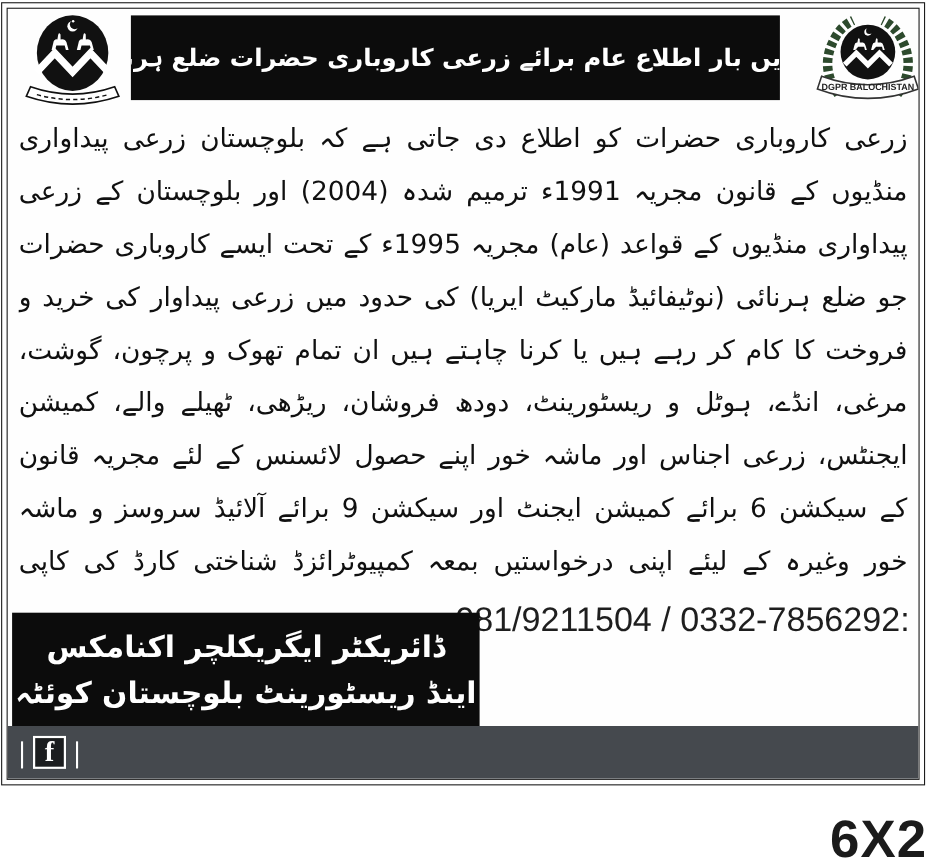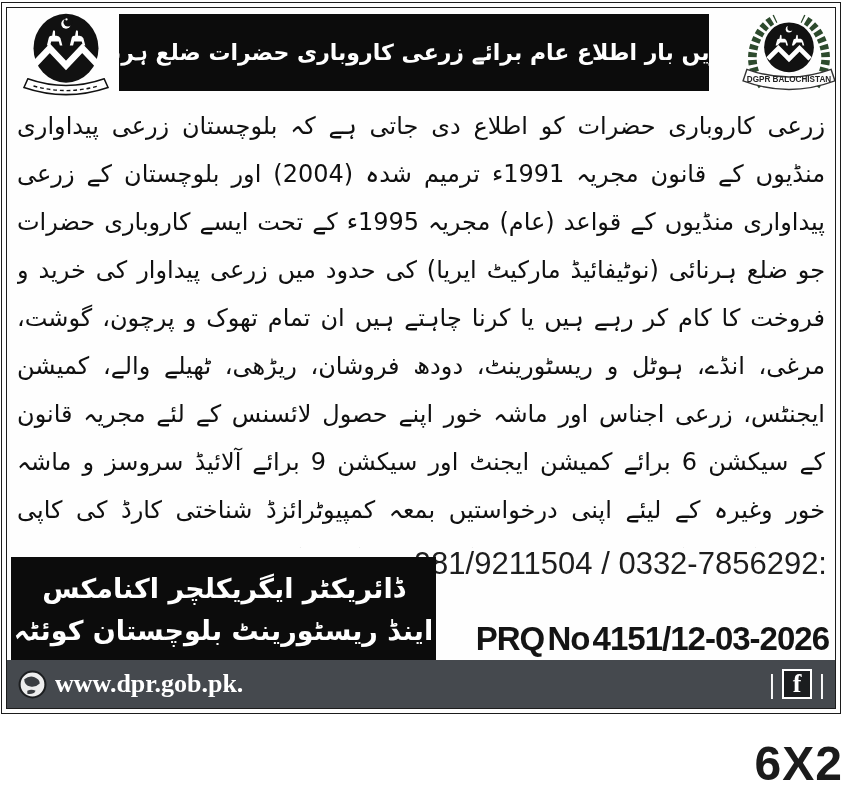--- a/index.html
+++ b/index.html
@@ -127,31 +127,22 @@
 
     <div class="notice-text">زرعی کاروباری حضرات کو اطلاع دی جاتی ہے کہ بلوچستان زرعی پیداواری منڈیوں کے قانون مجریہ 1991ء ترمیم شدہ (2004) اور بلوچستان کے زرعی پیداواری منڈیوں کے قواعد (عام) مجریہ 1995ء کے تحت ایسے کاروباری حضرات جو ضلع ہرنائی (نوٹیفائیڈ مارکیٹ ایریا) کی حدود میں زرعی پیداوار کی خرید و فروخت کا کام کر رہے ہیں یا کرنا چاہتے ہیں ان تمام تھوک و پرچون، گوشت، مرغی، انڈے، ہوٹل و ریسٹورینٹ، دودھ فروشان، ریڑھی، ٹھیلے والے، کمیشن ایجنٹس، زرعی اجناس اور ماشہ خور اپنے حصول لائسنس کے لئے مجریہ قانون کے سیکشن 6 برائے کمیشن ایجنٹ اور سیکشن 9 برائے آلائیڈ سروسز و ماشہ خور وغیرہ کے لیئے اپنی درخواستیں بمعہ کمپیوٹرائزڈ شناختی کارڈ کی کاپی جناب کیئر ٹیکر ایڈمنسٹریٹر، سیکرٹری مارکیٹ کمیٹی ضلع ہرنائی یا زیر دستخطی کے دفتر میں اس اشتہار کی اشاعت کے 20 (بیس یوم) کے اندر جمع کروائیں مزید تفصیلات کے لئے دفتر ہذا یا درج ذیل فون نمبرز پر رابطہ کیا جا سکتا ہے۔   رابطہ۔فون نمبر</div>
 
     <div class="phone-line">081/9211504 / 0332-7856292:</div>
 
     <div class="sig-box">
       <div>ڈائریکٹر ایگریکلچر اکنامکس</div>
       <div>اینڈ ریسٹورینٹ بلوچستان کوئٹہ</div>
     </div>
 
-    <div class="prq">PRQ No 4151/12-03-2026</div>
 
     <div class="footer-bar">
-      <div class="f-item">
-        <svg width="31" height="31" viewBox="0 0 30 30">
-          <circle cx="15" cy="15" r="12.5" fill="#ededed" stroke="#1c1e20" stroke-width="2"></circle>
-          <path d="M7 10 q5 -4 10 -2 q5 2 5 6 q-4 4 -9 3 q-6 -1 -6 -7" fill="#3a3d41"></path>
-          <path d="M10 21 q4 -2 8 0 q-2 4 -8 3 z" fill="#3a3d41"></path>
-        </svg>
-        <span>www.dpr.gob.pk.</span>
-      </div>
       <div class="f-item">
         <span class="f-sep">|</span>
         <span class="fb-box">f</span>
         <span class="f-sep">|</span>
       </div>
     </div>
 
   </div>
 </div>
 

